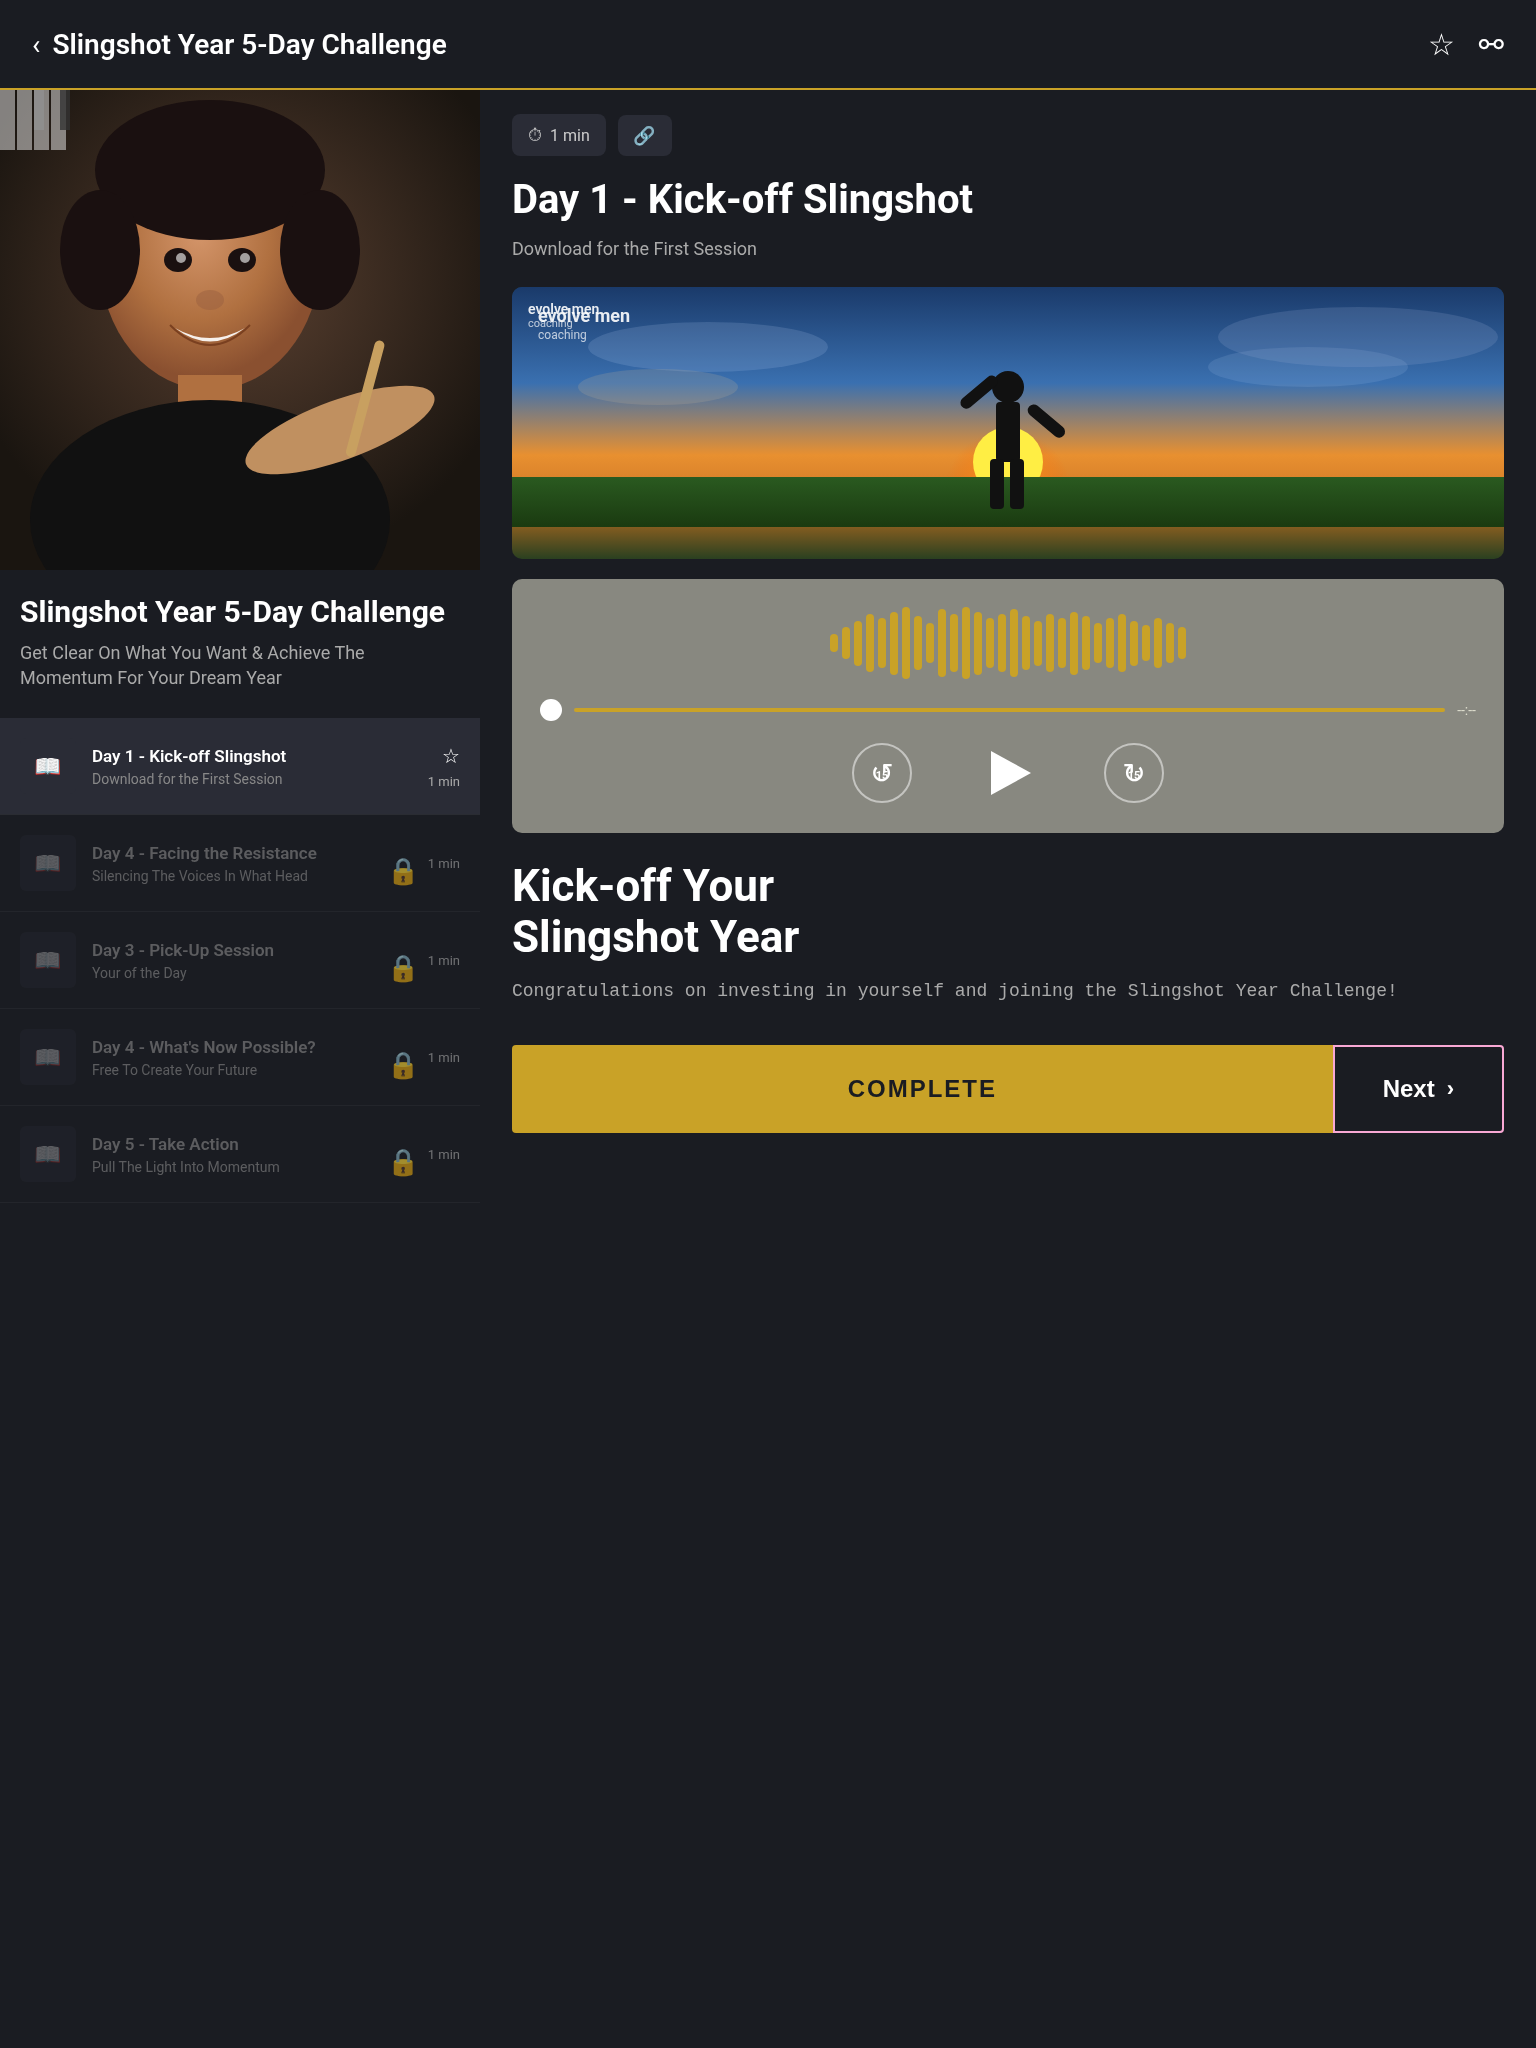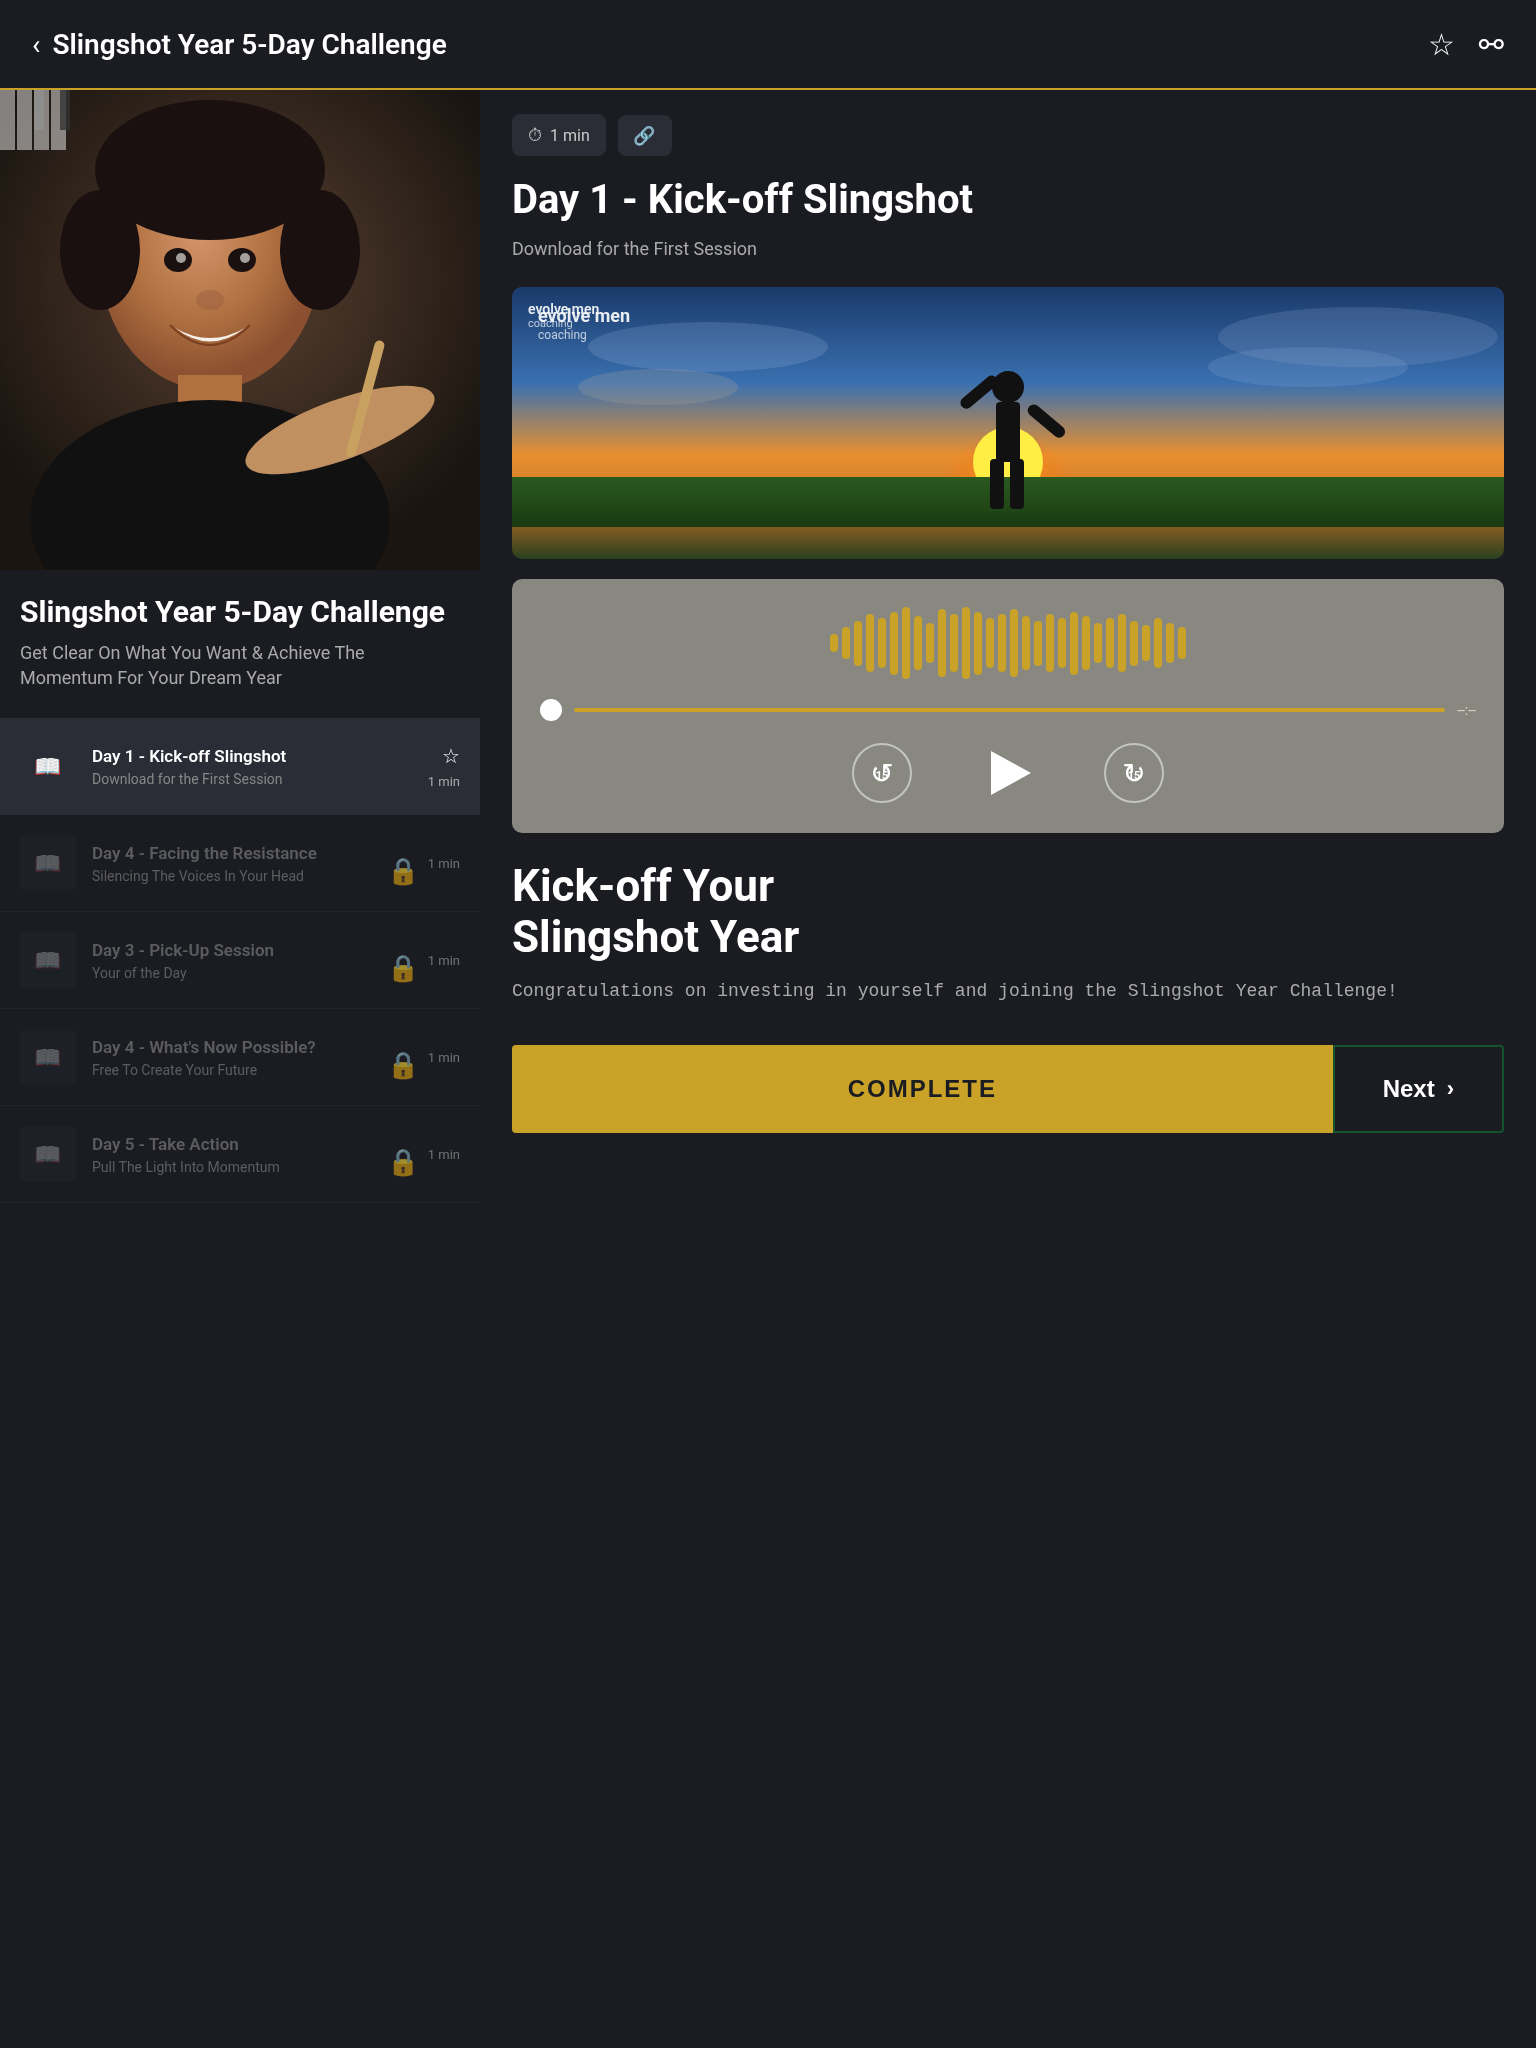--- a/index.html
+++ b/index.html
@@ -368,21 +368,21 @@
       padding: 28px 30px;
       cursor: pointer;
       text-transform: uppercase;
       border-radius: 4px 0 0 4px;
     }
     .next-btn {
       background-color: #1a1c22;
       color: #ffffff;
       font-size: 24px;
       font-weight: 600;
-      border: 2px solid #14532d;
+      border: 2px solid #f9a8d4;
       padding: 28px 48px;
       cursor: pointer;
       display: flex;
       align-items: center;
       gap: 12px;
       border-radius: 0 4px 4px 0;
     }
     .next-chevron {
       font-size: 22px;
     }
@@ -477,21 +477,21 @@
           <span class="duration-badge">1 min</span>
         </div>
       </div>
 
       <div class="lesson-item" style="opacity:0.6">
         <div class="lesson-icon-box locked">
           <span class="book-icon">📖</span>
         </div>
         <div class="lesson-text-col">
           <div class="lesson-name dimmed">Day 4 - Facing the Resistance</div>
-          <div class="lesson-desc">Silencing The Voices In Your Head</div>
+          <div class="lesson-desc">Silencing The Voices In What Head</div>
         </div>
         <div class="lesson-meta">
           <span class="lock-icon">🔒</span>
           <span class="duration-badge">1 min</span>
         </div>
       </div>
 
       <div class="lesson-item" style="opacity:0.6">
         <div class="lesson-icon-box locked">
           <span class="book-icon">📖</span>

